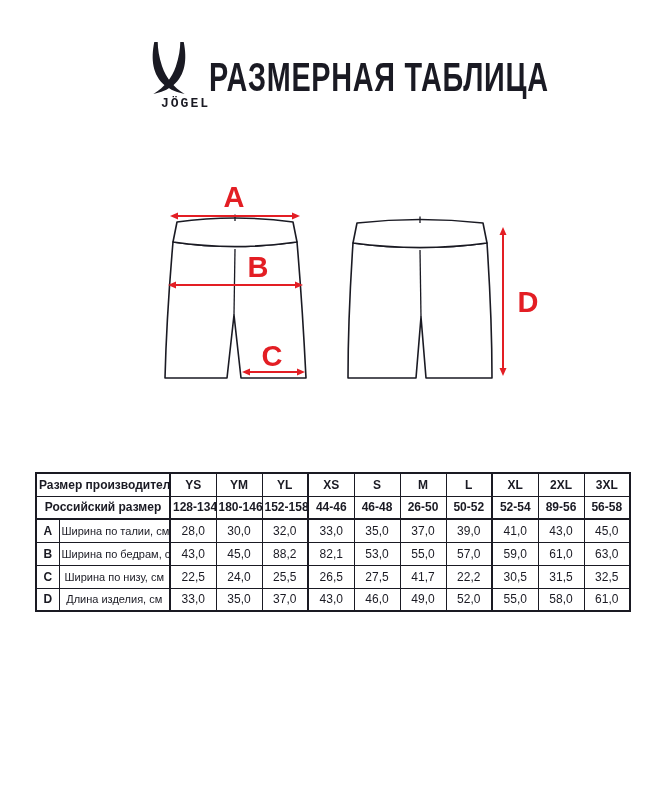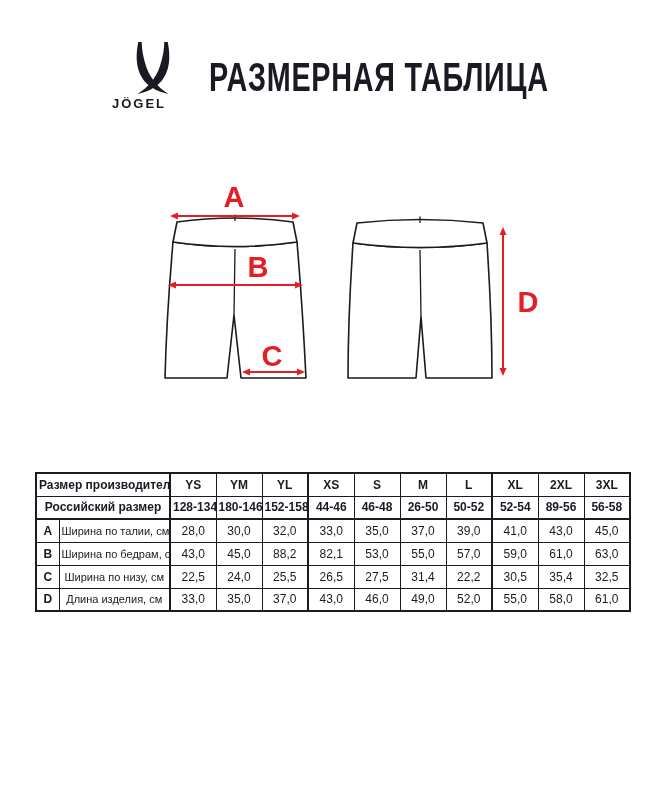--- a/index.html
+++ b/index.html
@@ -10,21 +10,21 @@
   html,body{background:#fff;}
   .page{
     position:relative;
     width:665px;height:800px;
     background:#fff;
     font-family:"Liberation Sans",sans-serif;
     color:var(--ink);
     overflow:hidden;
   }
   
-  .logo{position:absolute;left:112px;top:42px;width:82px;text-align:left;}
+  .logo{position:absolute;left:128px;top:42px;width:82px;text-align:right;font-family:Liberation Mono, monospace;}
   .logo-mark{display:block;margin:0 auto;width:46px;height:52px;}
   .logo-text{
     display:block;margin-top:2px;
     font-size:13px;font-weight:bold;letter-spacing:2px;
     color:var(--ink);
   }
   .page-title{
     position:absolute;left:209px;top:57px;
     font-size:40px;font-weight:bold;line-height:1;
     letter-spacing:1px;white-space:nowrap;
@@ -189,24 +189,24 @@
         <td>63,0</td>
       </tr>
       <tr>
         <th>C</th>
         <td class="rowlabel tr">Ширина по низу, см</td>
         <td>22,5</td>
         <td>24,0</td>
         <td class="tr">25,5</td>
         <td>26,5</td>
         <td>27,5</td>
-        <td>31,4</td>
+        <td>41,7</td>
         <td class="tr">22,2</td>
         <td>30,5</td>
-        <td>35,4</td>
+        <td>31,5</td>
         <td>32,5</td>
       </tr>
       <tr>
         <th>D</th>
         <td class="rowlabel tr">Длина изделия, см</td>
         <td>33,0</td>
         <td>35,0</td>
         <td class="tr">37,0</td>
         <td>43,0</td>
         <td>46,0</td>

